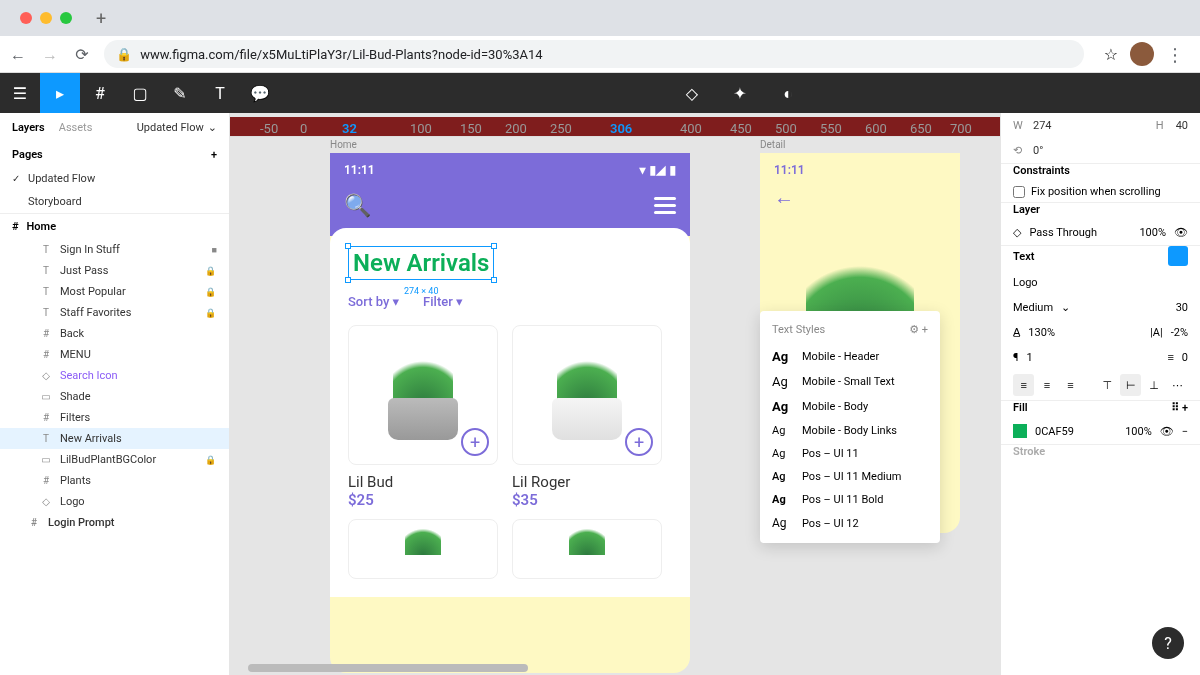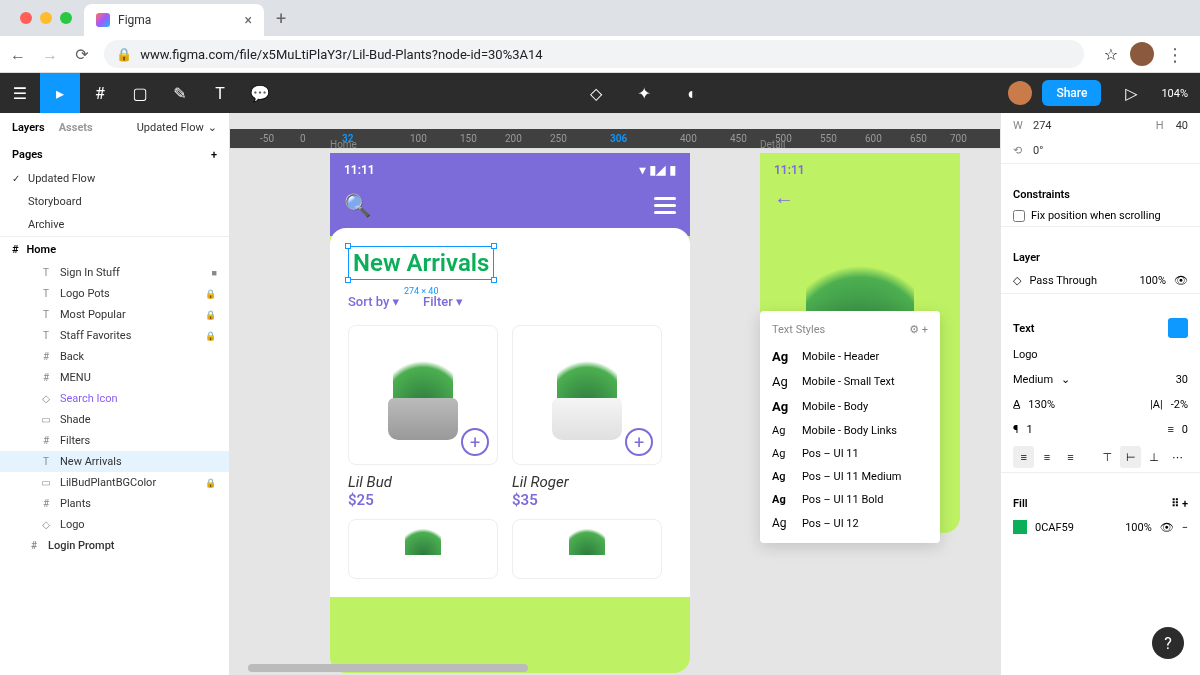--- a/index.html
+++ b/index.html
@@ -35,42 +35,42 @@
 .user-avatar { width: 24px; height: 24px; border-radius: 50%; background: #c97b4a; }
 .share-btn { background: #0d99ff; color: #fff; padding: 6px 14px; border-radius: 6px; font-size: 12px; font-weight: 500; }
 .zoom { font-size: 11px; color: #fff; }
 
 
 .figma-body { display: flex; height: calc(675px - 36px - 36px - 40px); }
 
 
 .left-panel { width: 230px; background: #fff; border-right: 1px solid #e5e5e5; display: flex; flex-direction: column; font-size: 11px; }
 .lp-tabs { display: flex; align-items: center; padding: 8px 12px; gap: 14px; }
-.lp-tab { color: #999; font-weight: bold; }
+.lp-tab { color: #999; }
 .lp-tab.active { color: #000; font-weight: 600; }
 .lp-flow { color: #333; display: flex; align-items: center; gap: 4px; }
 .lp-section-hdr { display: flex; justify-content: space-between; padding: 6px 12px; font-weight: 600; }
 .lp-page { padding: 5px 12px 5px 28px; color: #333; display: flex; align-items: center; gap: 6px; }
 .lp-page.active::before { content: "✓"; position: absolute; margin-left: -16px; font-size: 10px; }
 .lp-home { padding: 6px 12px; display: flex; align-items: center; gap: 8px; font-weight: 600; border-top: 1px solid #eee; }
 .layer-list { flex: 1; overflow: auto; }
 .layer { padding: 4px 12px 4px 40px; display: flex; align-items: center; gap: 8px; color: #333; position: relative; }
 .layer.selected { background: #e5f3ff; }
 .layer.purple { color: #8b5cf6; }
 .layer-icon { width: 12px; text-align: center; font-size: 10px; color: #888; }
 .layer-lock { position: absolute; right: 12px; font-size: 9px; color: #888; }
 .layer.home-level { padding-left: 28px; font-weight: 500; }
 
 
 .canvas { flex: 1; background: #e5e5e5; position: relative; overflow: hidden; }
-.ruler-h { position: absolute; top: 16px; left: 0; right: 0; height: 20px; background: #404040; border-bottom: 1px solid #ddd; font-size: 10px; color: #999; display: flex; }
+.ruler-h { position: absolute; top: 4px; left: 0; right: 0; height: 20px; background: #7f1d1d; border-bottom: 1px solid #ddd; font-size: 13px; color: #999; display: flex; }
 .ruler-tick { position: absolute; top: 4px; }
 .ruler-tick.blue { color: #0d99ff; font-weight: 600; }
 .frame-label { position: absolute; font-size: 10px; color: #888; }
-.frame { position: absolute; background: #bef264; border-radius: 0 0 16px 16px; overflow: hidden; }
+.frame { position: absolute; background: #fef9c3; border-radius: 0 0 16px 16px; overflow: hidden; }
 .frame-home { left: 100px; top: 40px; width: 360px; height: 520px; }
 .frame-detail { left: 530px; top: 40px; width: 200px; height: 380px; }
 .phone-hdr { background: #7c6cd9; padding: 10px 14px; color: #fff; }
 .status-row { display: flex; justify-content: space-between; font-size: 12px; font-weight: 600; }
 .status-icons { display: flex; gap: 4px; }
 .phone-top { display: flex; justify-content: space-between; align-items: center; padding: 16px 0 8px; }
 .search-icon { font-size: 22px; color: #fff; }
 .hamburger { display: flex; flex-direction: column; gap: 4px; }
 .hamburger span { width: 22px; height: 3px; background: #fff; border-radius: 2px; }
 .phone-body { background: #fff; border-radius: 16px 16px 0 0; margin-top: -8px; padding: 18px; }
@@ -80,39 +80,39 @@
 .sort-filter { display: flex; gap: 24px; margin-top: 14px; font-size: 13px; color: #7c6cd9; font-weight: 500; }
 .products { display: flex; gap: 14px; margin-top: 16px; }
 .product { width: 150px; }
 .product-img { height: 140px; border: 1px solid #eee; border-radius: 8px; position: relative; display: flex; align-items: center; justify-content: center; }
 .plant { width: 70px; height: 90px; position: relative; }
 .pot { position: absolute; bottom: 0; width: 70px; height: 42px; border-radius: 6px 6px 10px 10px; }
 .pot.gray { background: linear-gradient(#bbb,#999); }
 .pot.white { background: linear-gradient(#f5f5f5,#e0e0e0); }
 .leaves { position: absolute; top: 0; left: 50%; transform: translateX(-50%); width: 60px; height: 55px; background: radial-gradient(circle at 50% 100%, #2d7a3e 0%, #4caf50 60%, transparent 70%); }
 .add-btn { position: absolute; bottom: 8px; right: 8px; width: 28px; height: 28px; border: 2px solid #7c6cd9; border-radius: 50%; color: #7c6cd9; display: flex; align-items: center; justify-content: center; font-size: 18px; background: #fff; }
-.product-name { font-size: 15px; margin-top: 8px; color: #333; font-style: italic; }
+.product-name { font-size: 15px; margin-top: 8px; color: #333; }
 .product-price { font-size: 15px; color: #7c6cd9; font-weight: 600; }
 .detail-back { font-size: 20px; color: #7c6cd9; padding: 8px 0; }
 .detail-plant { height: 200px; display: flex; align-items: center; justify-content: center; }
 .detail-text { font-size: 12px; color: #444; padding: 8px 14px; line-height: 1.5; }
 
 
 .text-styles { position: absolute; left: 530px; top: 198px; width: 180px; background: #fff; border-radius: 4px; box-shadow: 0 4px 16px rgba(0,0,0,0.15); padding: 8px 0; font-size: 11px; }
 .ts-hdr { display: flex; justify-content: space-between; padding: 4px 12px 8px; color: #888; }
 .ts-item { display: flex; align-items: center; gap: 10px; padding: 5px 12px; }
 .ts-ag { font-weight: 700; font-size: 13px; width: 20px; }
 .ts-section { padding: 6px 12px 2px; color: #888; font-size: 10px; }
 
 
 .right-panel { width: 200px; background: #fff; border-left: 1px solid #e5e5e5; font-size: 11px; overflow: auto; }
 .rp-row { display: flex; padding: 6px 12px; gap: 8px; align-items: center; }
 .rp-label { color: #888; width: 12px; }
 .rp-val { color: #333; }
-.rp-section { padding: 24px 12px 4px; font-weight: 600; border-top: 1px solid #eee; }
+.rp-section { padding: 0 12px 4px; font-weight: 600; border-top: 1px solid #eee; }
 .rp-constraint-box { width: 50px; height: 50px; border: 1px solid #ddd; margin: 6px 12px; position: relative; }
 .rp-constraint-box::before { content:""; position:absolute; top:50%; left:10%; right:10%; border-top:1px solid #ccc; }
 .rp-constraint-box::after { content:""; position:absolute; left:50%; top:10%; bottom:10%; border-left:1px solid #ccc; }
 .rp-checkbox { display: flex; align-items: center; gap: 6px; padding: 4px 12px; }
 .rp-checkbox input { width: 12px; height: 12px; }
 .rp-text-box { background: #0d99ff; width: 20px; height: 20px; border-radius: 3px; margin-left: auto; }
 .rp-fill-swatch { width: 14px; height: 14px; background: #0caf59; }
 .rp-align { display: flex; gap: 2px; padding: 4px 12px; }
 .rp-align-btn { width: 22px; height: 22px; display: flex; align-items: center; justify-content: center; border-radius: 3px; }
 .rp-align-btn.active { background: #eee; }
@@ -124,25 +124,20 @@
 </head>
 <body>
 
 <div class="browser-chrome">
   <div class="tab-bar">
     <div class="traffic-lights">
       <div class="traffic-light tl-red"></div>
       <div class="traffic-light tl-yellow"></div>
       <div class="traffic-light tl-green"></div>
     </div>
-    <div class="tab">
-      <div class="tab-icon"></div>
-      <span class="tab-title">Figma</span>
-      <span class="tab-close">×</span>
-    </div>
     <div class="new-tab">+</div>
   </div>
   <div class="addr-bar">
     <div class="nav-btn">←</div>
     <div class="nav-btn disabled">→</div>
     <div class="nav-btn">⟳</div>
     <div class="url-box">
       <span>🔒</span>
       <span class="url-text">www.figma.com/file/x5MuLtiPlaY3r/Lil-Bud-Plants?node-id=30%3A14</span>
     </div>
@@ -162,60 +157,53 @@
     <div class="tb-btn">▢</div>
     <div class="tb-btn">✎</div>
     <div class="tb-btn">T</div>
     <div class="tb-btn">💬</div>
   </div>
   <div class="tb-center">
     <div class="tb-btn">◇</div>
     <div class="tb-btn">✦</div>
     <div class="tb-btn">◐</div>
   </div>
-  <div class="tb-right">
-    <div class="user-avatar"></div>
-    <div class="share-btn">Share</div>
-    <div class="tb-btn">▷</div>
-    <span class="zoom">104%</span>
-  </div>
 </div>
 
 <div class="figma-body">
 
   <div class="left-panel">
     <div class="lp-tabs">
       <span class="lp-tab active">Layers</span>
       <span class="lp-tab">Assets</span>
       <span style="flex:1"></span>
       <span class="lp-flow">
           <span>Updated Flow</span> 
           <span>⌄</span>
         </span>
     </div>
     <div class="lp-section-hdr">
       <span>Pages</span>
       <span>+</span>
     </div>
     <div class="lp-page active" style="position:relative">Updated Flow</div>
     <div class="lp-page">Storyboard</div>
-    <div class="lp-page">Archive</div>
     <div class="lp-home">
         <span>#</span>
         <span>Home</span>
       </div>
     <div class="layer-list">
       <div class="layer">
           <span class="layer-icon">T</span>
           <span>Sign In Stuff</span>
           <span class="layer-lock">■</span>
         </div>
       <div class="layer">
           <span class="layer-icon">T</span>
-          <span>Logo Pots</span>
+          <span>Just Pass</span>
           <span class="layer-lock">🔒</span>
         </div>
       <div class="layer">
           <span class="layer-icon">T</span>
           <span>Most Popular</span>
           <span class="layer-lock">🔒</span>
         </div>
       <div class="layer">
           <span class="layer-icon">T</span>
           <span>Staff Favorites</span>
@@ -481,16 +469,17 @@
         <span><span>⠿</span> <span>+</span></span>
       </div>
     <div class="rp-row">
         <div class="rp-fill-swatch"></div>
         <span>0CAF59</span>
         <span style="flex:1"></span>
         <span>100%</span>
         <span>👁</span>
         <span>−</span>
       </div>
+    <div class="rp-section" style="color:#aaa">Stroke</div>
   </div>
 </div>
 
 <div class="help-btn">?</div>
 
 </body></html>

